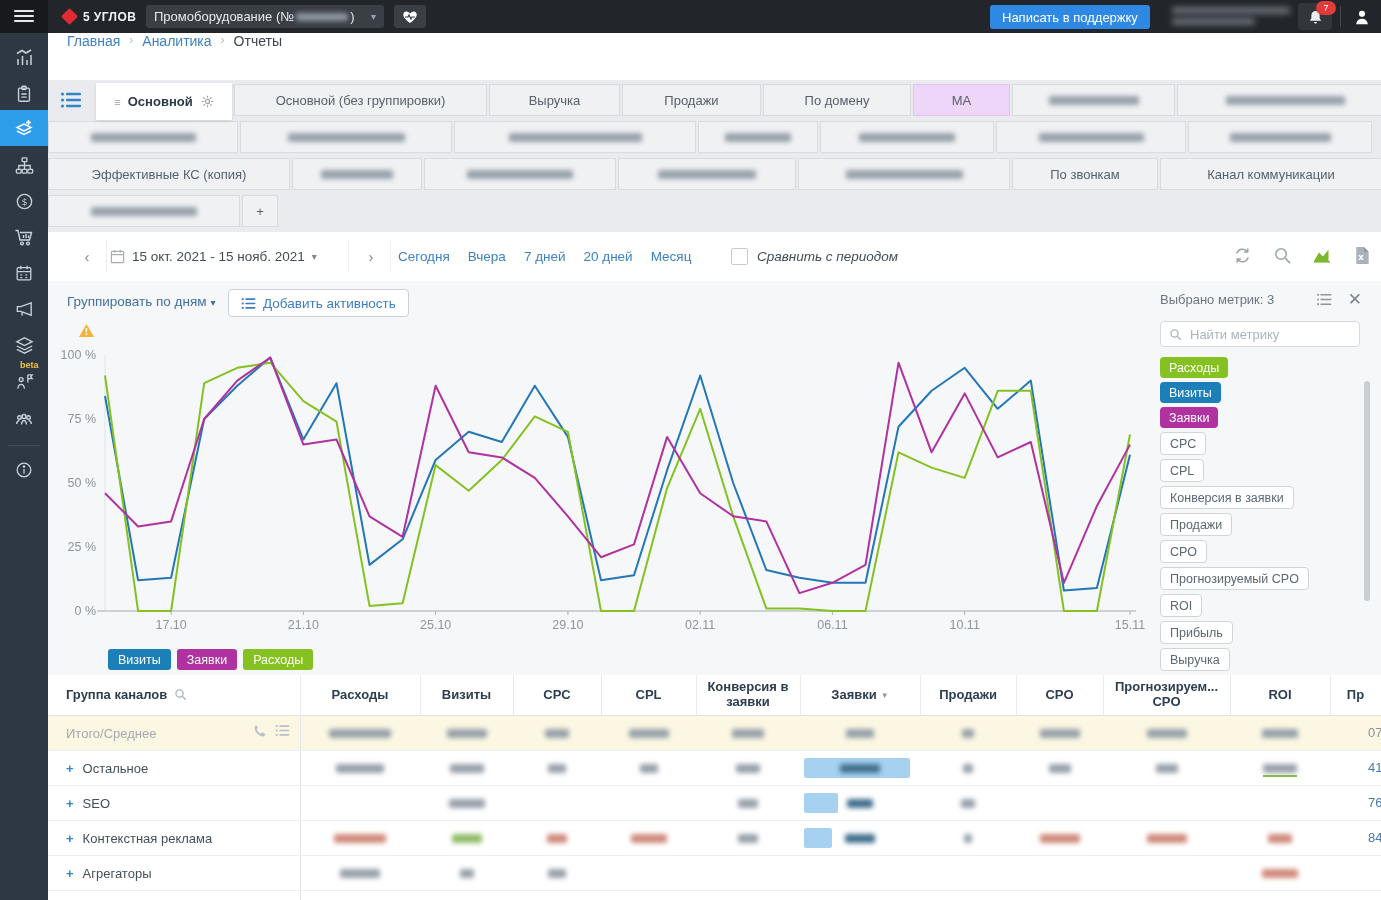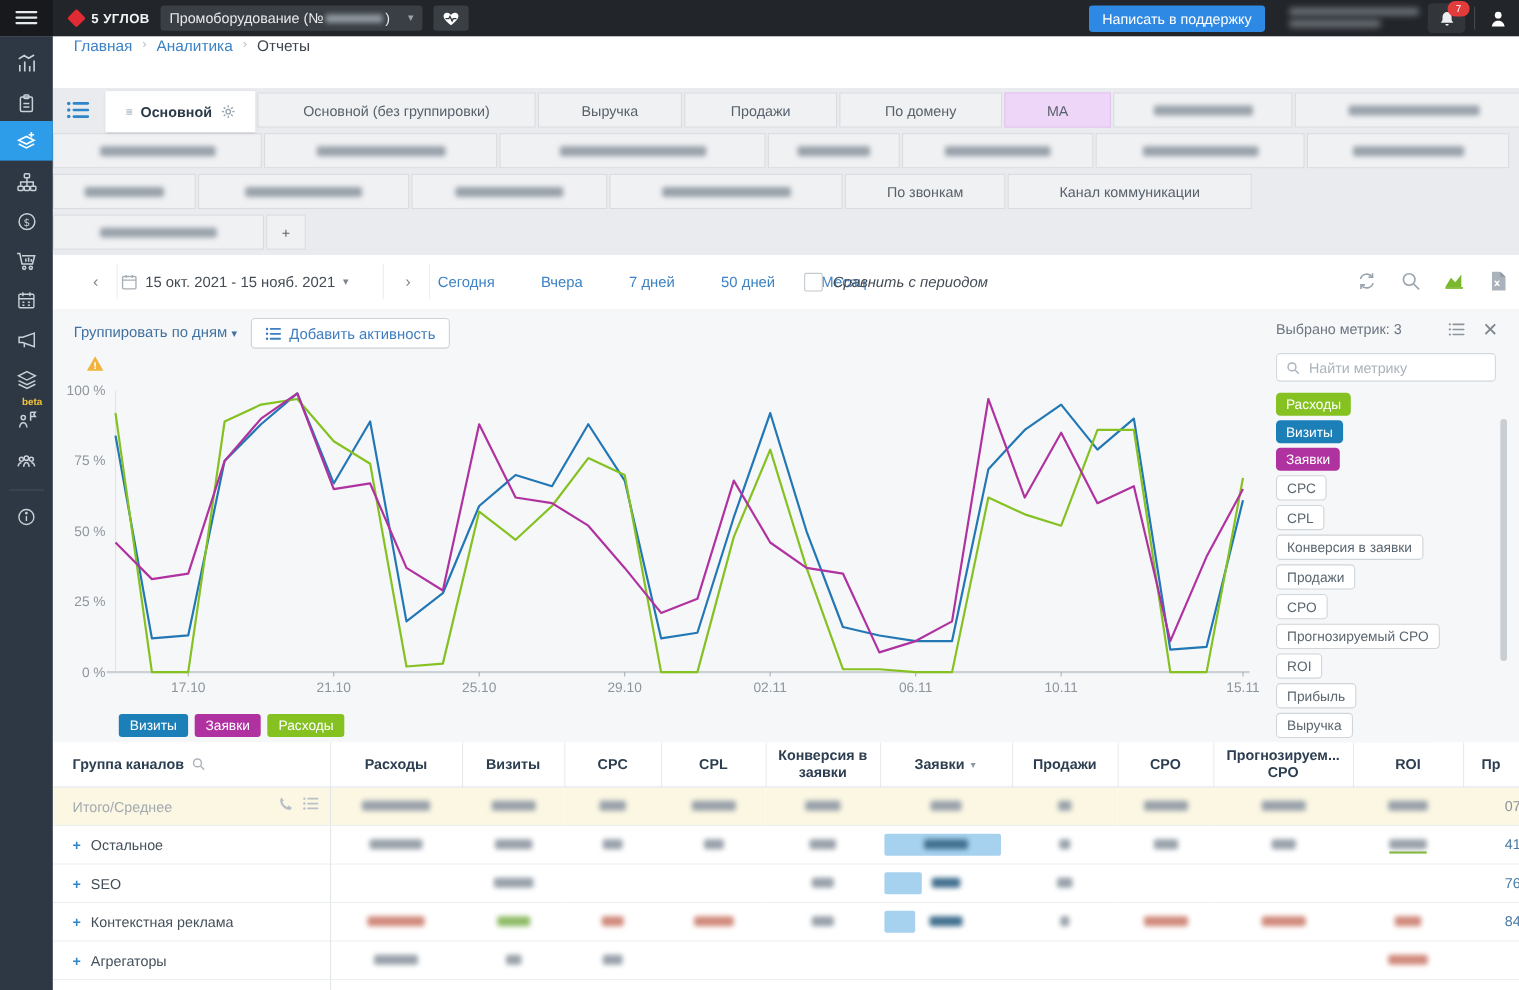--- a/index.html
+++ b/index.html
@@ -48,21 +48,21 @@
   .tab.highlight{background:#eed6f8;border-color:#e3c4ef;}
   .tab .blob{margin:0 auto;}
   .tab .mini{color:#98a1a9;font-size:11px;margin-right:7px;}
   .tab .gear{margin-left:8px;}
   .blob{display:inline-block;height:9px;border-radius:2px;background:#98a1aa;filter:blur(2.5px);vertical-align:middle;}
   
   .toolbar{position:absolute;left:0;top:199px;width:1333px;height:49px;background:#fff;border-bottom:1px solid #e4e7ea;}
   .navchev{position:absolute;top:12px;width:30px;height:24px;display:flex;align-items:center;justify-content:center;color:#7d868e;font-size:15px;cursor:pointer;}
   .datepick{position:absolute;left:62px;top:12px;height:24px;display:flex;align-items:center;gap:7px;font-size:13.5px;color:#434c55;cursor:pointer;}
   .vsep{position:absolute;top:8px;width:1px;height:32px;background:#eceef0;}
-  .presets{position:absolute;left:350px;top:12px;display:flex;gap:42px;align-items:center;height:24px;}
+  .presets{position:absolute;left:350px;top:12px;display:flex;gap:18px;align-items:center;height:24px;}
   .preset{color:#3d82c4;font-size:13.5px;cursor:pointer;}
   .cmp{position:absolute;left:683px;top:12px;display:flex;align-items:center;gap:9px;height:24px;cursor:pointer;font-style:italic;}
   .cbox{width:15px;height:15px;border:1px solid #c3cad0;border-radius:2px;background:#fff;}
   .cmp span{font-size:13.5px;color:#434c55;}
   .tb-icons{position:absolute;right:8px;top:12px;display:flex;gap:18px;align-items:center;}
   .tb-ic{width:22px;height:22px;cursor:pointer;display:flex;align-items:center;justify-content:center;}
   
   .chart-section{position:absolute;left:0;top:248px;width:1333px;height:394px;background:#f6f7f9;}
   .groupby{position:absolute;left:19px;top:13px;font-size:13.5px;color:#41719f;cursor:pointer;}
   .groupby .chev{color:#41719f;font-size:10px;margin-left:4px;}
@@ -312,20 +312,23 @@
           <span class="blob" style="width: 96px;"></span>
         </div>
         <div class="tab" style="width: 190px;">
           <span class="blob" style="width: 105px;"></span>
         </div>
         <div class="tab" style="width: 184px;">
           <span class="blob" style="width: 101px;"></span>
         </div>
       </div>
     <div class="tabrow" style="left:0px;top:78px">
+        <div class="tab" style="width: 242px;">
+          <span>Эффективные КС (копия)</span>
+        </div>
         <div class="tab" style="width: 130px;">
           <span class="blob" style="width: 72px;"></span>
         </div>
         <div class="tab" style="width: 192px;">
           <span class="blob" style="width: 106px;"></span>
         </div>
         <div class="tab" style="width: 178px;">
           <span class="blob" style="width: 98px;"></span>
         </div>
         <div class="tab" style="width: 212px;">
@@ -359,21 +362,21 @@
       <span>15 окт. 2021 - 15 нояб. 2021</span>
       <span style="color:#7d868e;font-size:10px">▾</span>
     </div>
     <div class="vsep" style="left:300px"></div>
     <div class="navchev" style="left:308px">›</div>
     <div class="vsep" style="left:342px"></div>
     <div class="presets">
         <span class="preset">Сегодня</span>
         <span class="preset">Вчера</span>
         <span class="preset">7 дней</span>
-        <span class="preset">50 дней</span>
+        <span class="preset">20 дней</span>
         <span class="preset">Месяц</span>
       </div>
     <div class="cmp">
       <span class="cbox"></span>
       <span>Сравнить с периодом</span>
     </div>
     <div class="tb-icons">
       <div class="tb-ic">
         <svg width="19" height="19" viewBox="0 0 20 20" stroke="#9aa4ad" stroke-width="1.6" fill="none">
           <path d="M4 8a6.3 6.3 0 0 1 11-2.2"></path>

